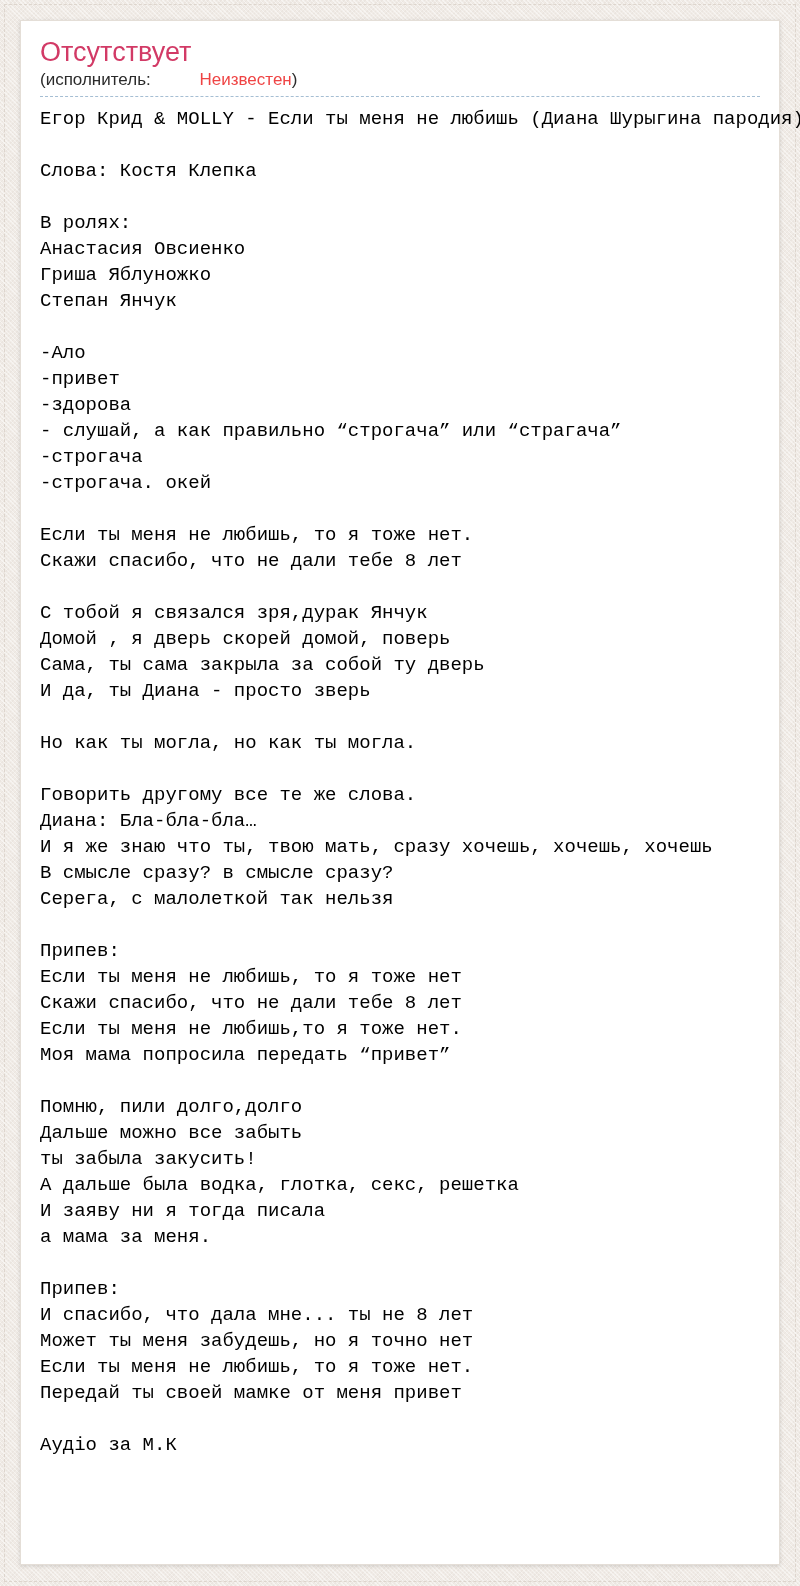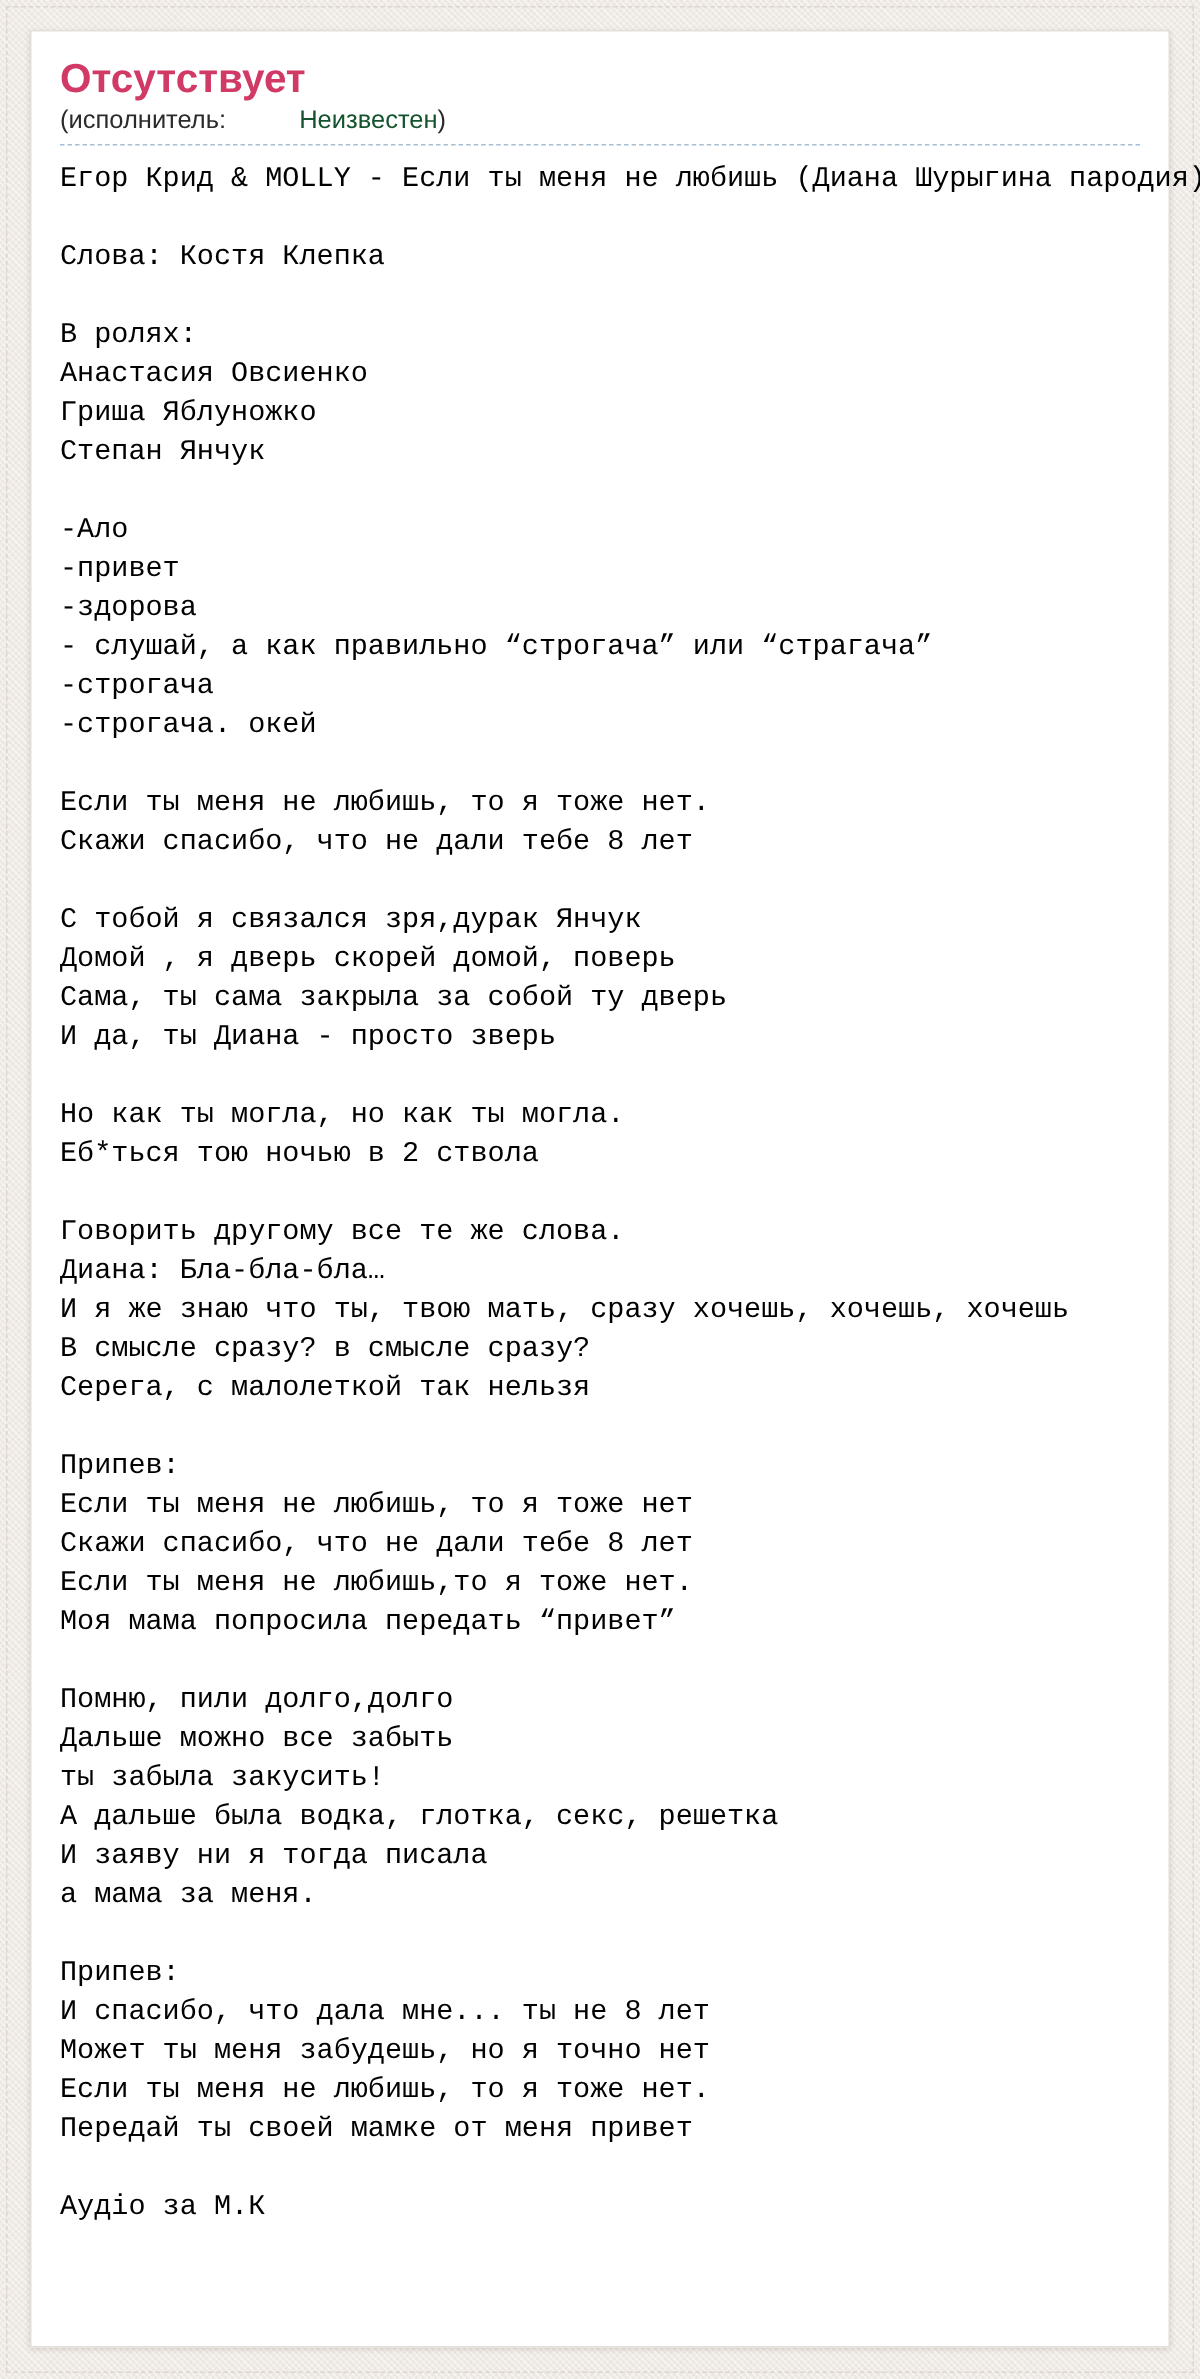--- a/index.html
+++ b/index.html
@@ -29,21 +29,21 @@
     box-sizing: border-box;
     background: #ffffff;
     border: 1px solid #e4ded7;
     box-shadow: 0 1px 4px rgba(0,0,0,.14);
     padding: 15px 19px 0 19px;
   }
   .song-title {
     margin: 0;
     font-size: 27px;
     line-height: 32px;
-    font-weight: 700;
+    font-weight: 400;
     color: #d23a66;
   }
   .artist-line {
     font-size: 17px;
     line-height: 21px;
     color: #2b2b2b;
     padding: 1px 0 6px 0;
     border-bottom: 1px dashed #a5bed3;
   }
   .artist-link {
@@ -64,21 +64,21 @@
   }
 </style>
 </head>
 <body>
 
 <div class="stitch"></div>
 
 <div class="card">
   <div>
     <h1 class="song-title" style="color: rgb(210, 58, 102);">Отсутствует</h1>
-    <div class="artist-line"><span>(исполнитель: </span><a class="artist-link" href="#" style="color: #14532d; padding-left: 44px;">Неизвестен</a><span>)</span></div>
+    <div class="artist-line"><span>(исполнитель: </span><a class="artist-link" href="#" style="color: #ef4444; padding-left: 44px;">Неизвестен</a><span>)</span></div>
   </div>
   <div class="lyrics" style="color: rgb(0, 0, 0);">
       <div class="lyric-line">Егор Крид &amp; MOLLY - Если ты меня не любишь (Диана Шурыгина пародия)</div>
       <div class="lyric-line"></div>
       <div class="lyric-line">Слова: Костя Клепка</div>
       <div class="lyric-line"></div>
       <div class="lyric-line">В ролях:</div>
       <div class="lyric-line">Анастасия Овсиенко</div>
       <div class="lyric-line">Гриша Яблуножко</div>
       <div class="lyric-line">Степан Янчук</div>
@@ -92,21 +92,20 @@
       <div class="lyric-line"></div>
       <div class="lyric-line">Если ты меня не любишь, то я тоже нет.</div>
       <div class="lyric-line">Скажи спасибо, что не дали тебе 8 лет</div>
       <div class="lyric-line"></div>
       <div class="lyric-line">С тобой я связался зря,дурак Янчук</div>
       <div class="lyric-line">Домой , я дверь скорей домой, поверь</div>
       <div class="lyric-line">Сама, ты сама закрыла за собой ту дверь</div>
       <div class="lyric-line">И да, ты Диана - просто зверь</div>
       <div class="lyric-line"></div>
       <div class="lyric-line">Но как ты могла, но как ты могла.</div>
-      <div class="lyric-line">Еб*ться тою ночью в 2 ствола</div>
       <div class="lyric-line"></div>
       <div class="lyric-line">Говорить другому все те же слова.</div>
       <div class="lyric-line">Диана: Бла-бла-бла…</div>
       <div class="lyric-line">И я же знаю что ты, твою мать, сразу хочешь, хочешь, хочешь</div>
       <div class="lyric-line">В смысле сразу? в смысле сразу?</div>
       <div class="lyric-line">Серега, с малолеткой так нельзя</div>
       <div class="lyric-line"></div>
       <div class="lyric-line">Припев:</div>
       <div class="lyric-line">Если ты меня не любишь, то я тоже нет</div>
       <div class="lyric-line">Скажи спасибо, что не дали тебе 8 лет</div>

